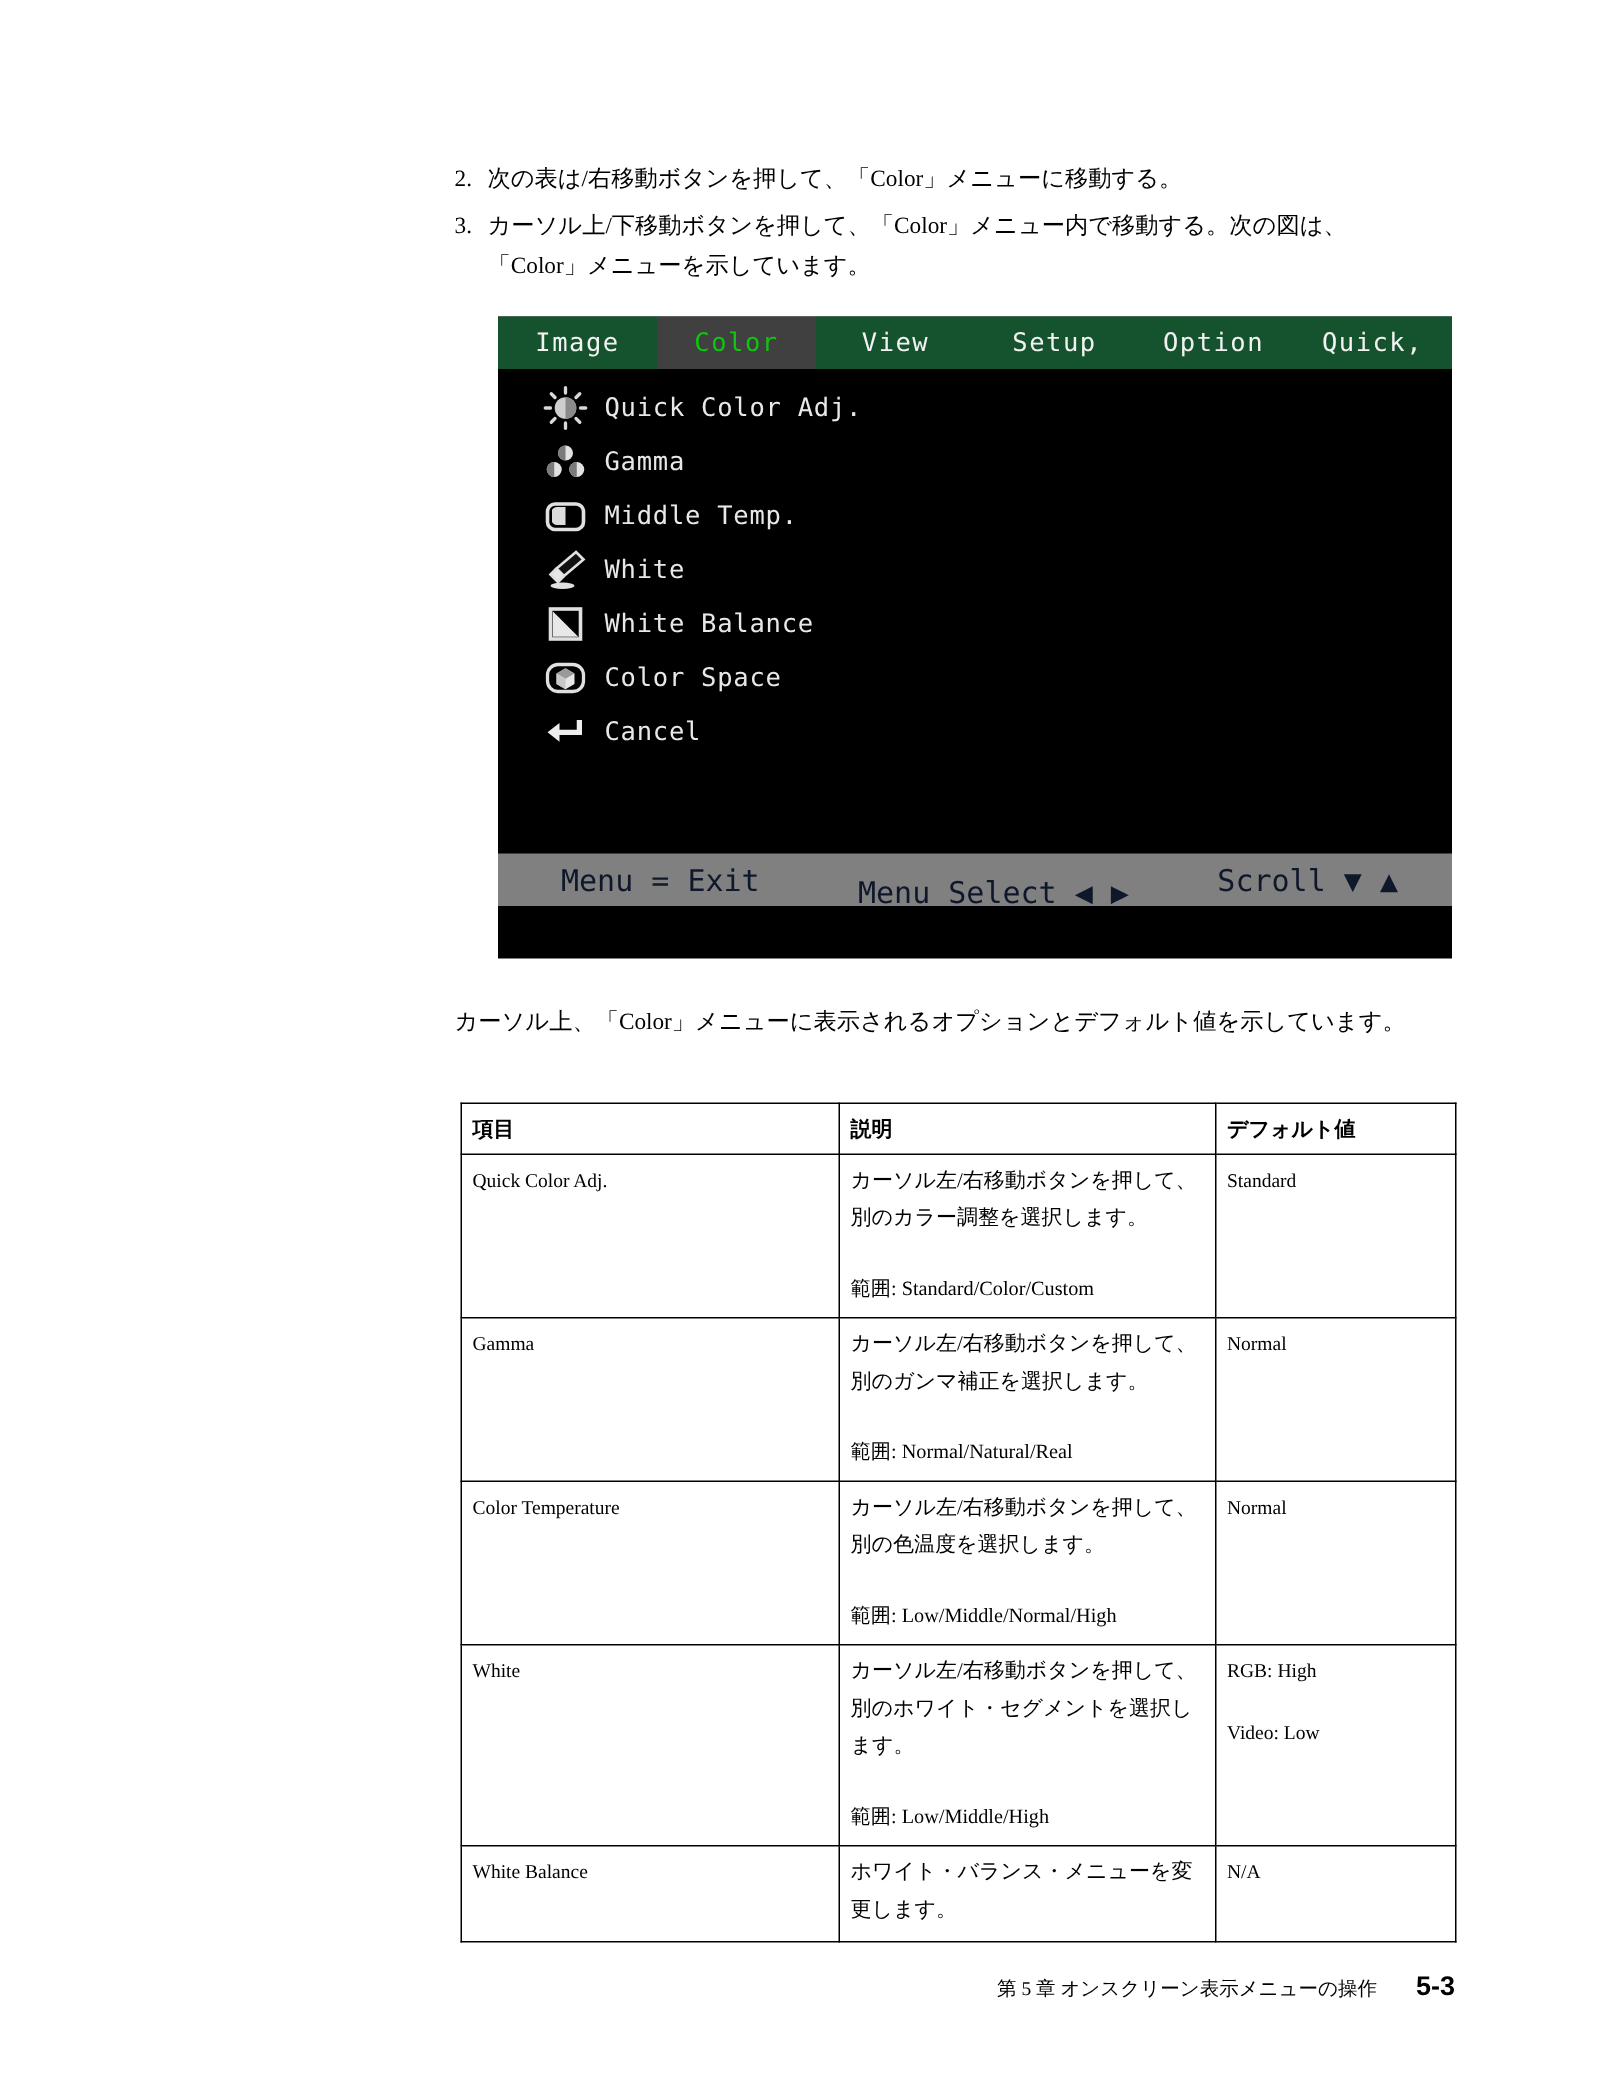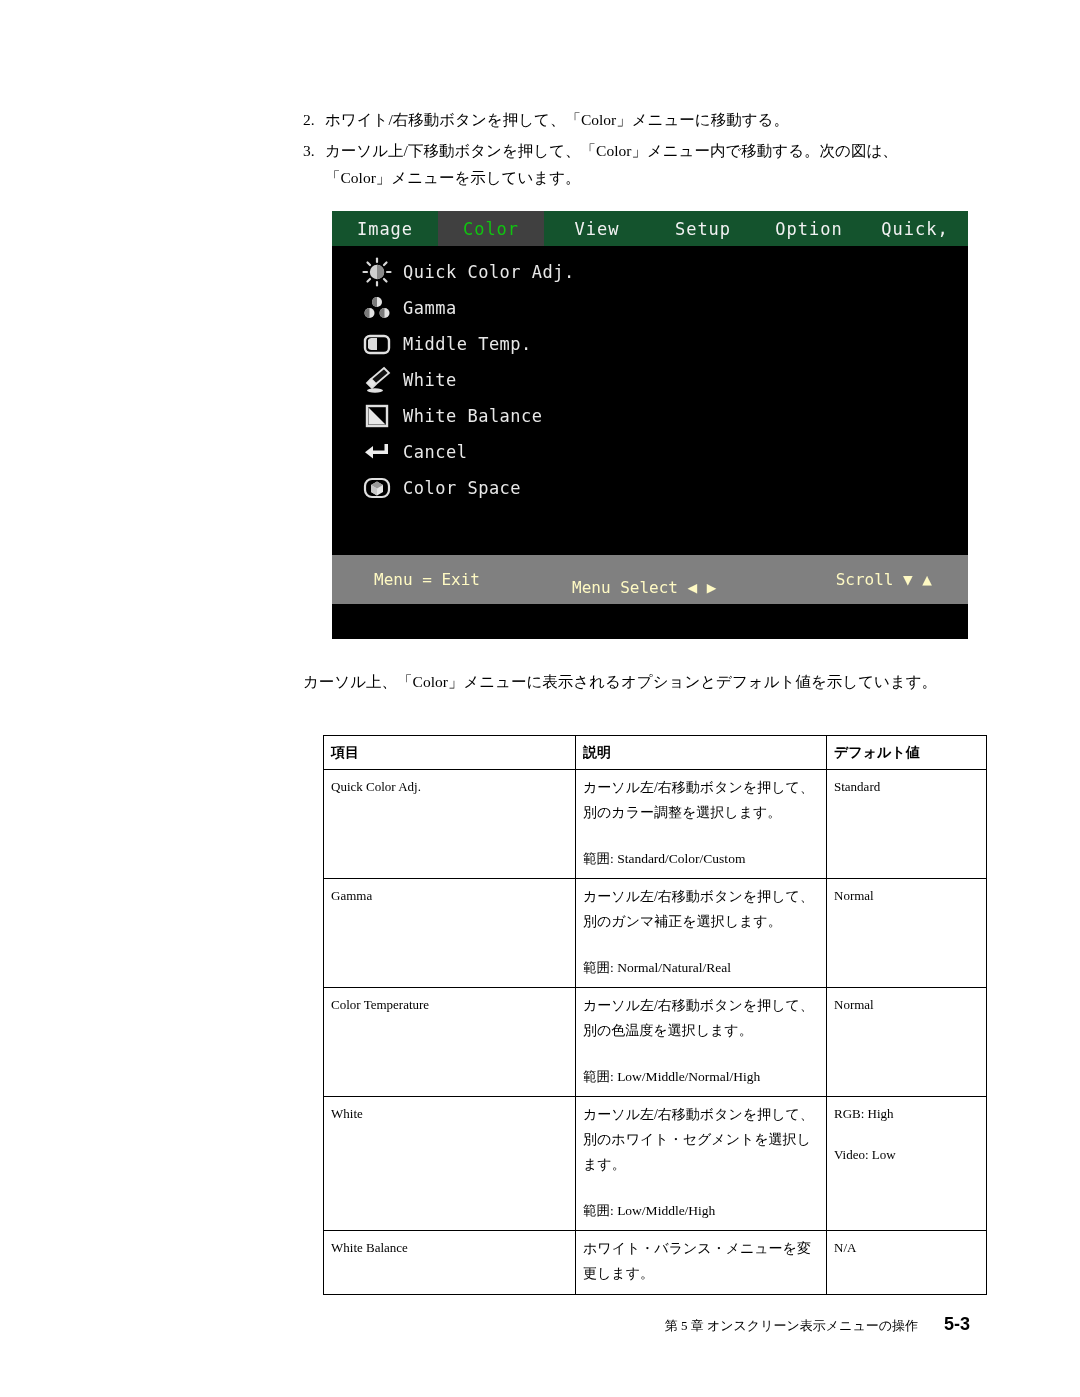--- a/index.html
+++ b/index.html
@@ -93,27 +93,27 @@
     font-size: 17px;
     color: #e8e8e8;
     letter-spacing: 0.5px;
     padding-left: 6px;
   }
   .osd-footer {
     position: absolute;
     left: 0;
     bottom: 0;
     width: 100%;
-    height: 49px;
+    height: 35px;
     background: #808080;
     display: flex;
     align-items: center;
-    color: #fef9c3;
+    color: #0f172a;
     font-family: "DejaVu Sans Mono", monospace;
-    font-size: 16px;
+    font-size: 20px;
   }
   .osd-footer .f1 { position: absolute; left: 42px; }
   .osd-footer .f2 { position: absolute; left: 240px; margin-top: 16px; }
   .osd-footer .f3 { position: absolute; right: 36px; }
 
   
   .para {
     position: absolute;
     left: 303px;
     top: 668px;
@@ -123,21 +123,20 @@
   }
 
   
   table.spec {
     position: absolute;
     left: 307px;
     top: 735px;
     width: 663px;
     border-collapse: collapse;
     table-layout: fixed;
-    margin-left: 16px;
   }
   table.spec td, table.spec th {
     border: 1px solid #000000;
     vertical-align: top;
     padding: 5px 7px 8px 7px;
     font-size: 13px;
     line-height: 23px;
     text-align: left;
   }
   table.spec th {
@@ -169,21 +168,21 @@
     font-weight: bold;
     font-size: 18px;
   }
 </style>
 </head>
 <body>
 
 <div class="steps">
   <div class="step">
     <div class="step-num">2.</div>
-    <div class="step-body">ホワイト/右移動ボタンを押して、「Color」メニューに移動する。</div>
+    <div class="step-body">次の表は/右移動ボタンを押して、「Color」メニューに移動する。</div>
   </div>
   <div class="step">
     <div class="step-num">3.</div>
     <div class="step-body">カーソル上/下移動ボタンを押して、「Color」メニュー内で移動する。次の図は、「Color」メニューを示しています。</div>
   </div>
 </div>
 
 <div class="osd">
 
   <div class="osd-tabs">
@@ -260,36 +259,36 @@
           <rect x="5" y="5" width="20" height="20" fill="#000000" stroke="#e0e0e0" stroke-width="2.4"></rect>
           <path d="M6.5 6.5 L23.5 23.5 L6.5 23.5 Z" fill="#e8e8e8"></path>
         </svg>
       </span>
       <span class="osd-label">White Balance</span>
     </div>
 
     <div class="osd-item">
       <span class="osd-icon">
         <svg width="30" height="30" viewBox="0 0 30 30">
-          <path d="M26 7 L26 17 L11 17 L11 21.5 L3 15.2 L11 9 L11 13.5 L22.5 13.5 L22.5 7 Z" fill="#ededed"></path>
-        </svg>
-      </span>
-      <span class="osd-label">Cancel</span>
-    </div>
-
-    <div class="osd-item">
-      <span class="osd-icon">
-        <svg width="30" height="30" viewBox="0 0 30 30">
           <rect x="3" y="6" width="24" height="18" rx="7" ry="7" fill="#000000" stroke="#e0e0e0" stroke-width="2.2"></rect>
           <path d="M15 8.5 L21 12 L21 19 L15 22.5 L9 19 L9 12 Z" fill="#e6e6e6"></path>
           <path d="M15 8.5 L21 12 L15 15.5 L9 12 Z" fill="#9a9a9a"></path>
           <path d="M15 15.5 L15 22.5 L9 19 L9 12 Z" fill="#c8c8c8"></path>
         </svg>
       </span>
       <span class="osd-label">Color Space</span>
+    </div>
+
+    <div class="osd-item">
+      <span class="osd-icon">
+        <svg width="30" height="30" viewBox="0 0 30 30">
+          <path d="M26 7 L26 17 L11 17 L11 21.5 L3 15.2 L11 9 L11 13.5 L22.5 13.5 L22.5 7 Z" fill="#ededed"></path>
+        </svg>
+      </span>
+      <span class="osd-label">Cancel</span>
     </div>
 
     <div class="osd-footer">
       <span class="f1">Menu = Exit</span>
       <span class="f2">Menu Select ◀ ▶</span>
       <span class="f3">Scroll ▼ ▲</span>
     </div>
   </div>
 </div>
 

